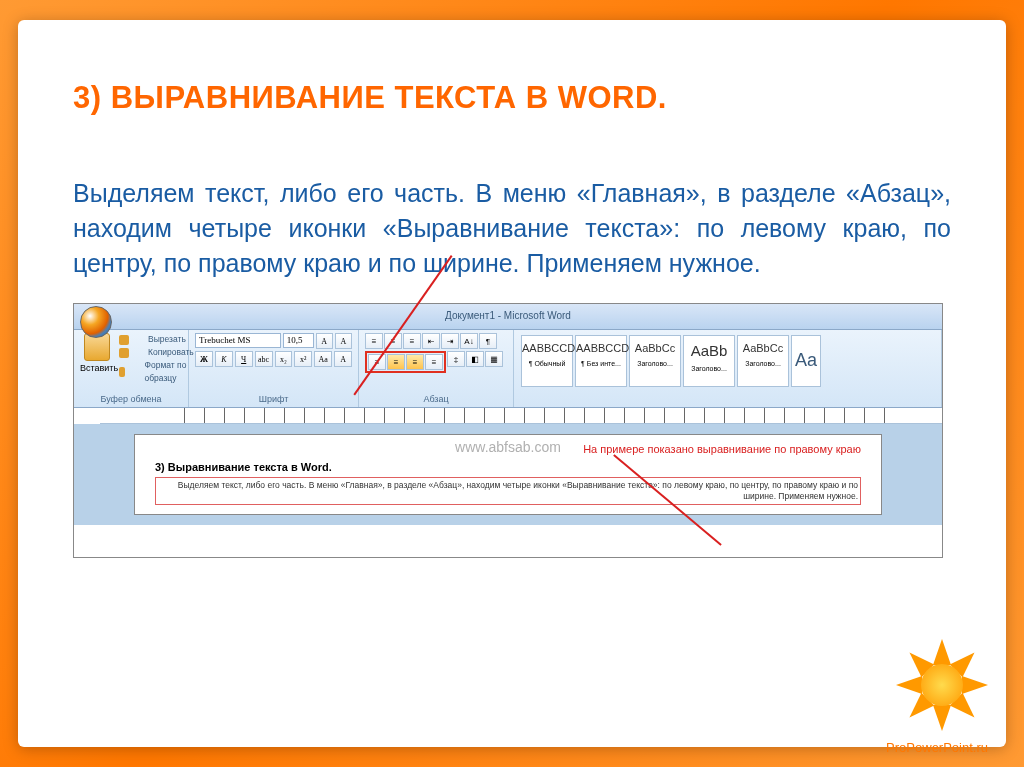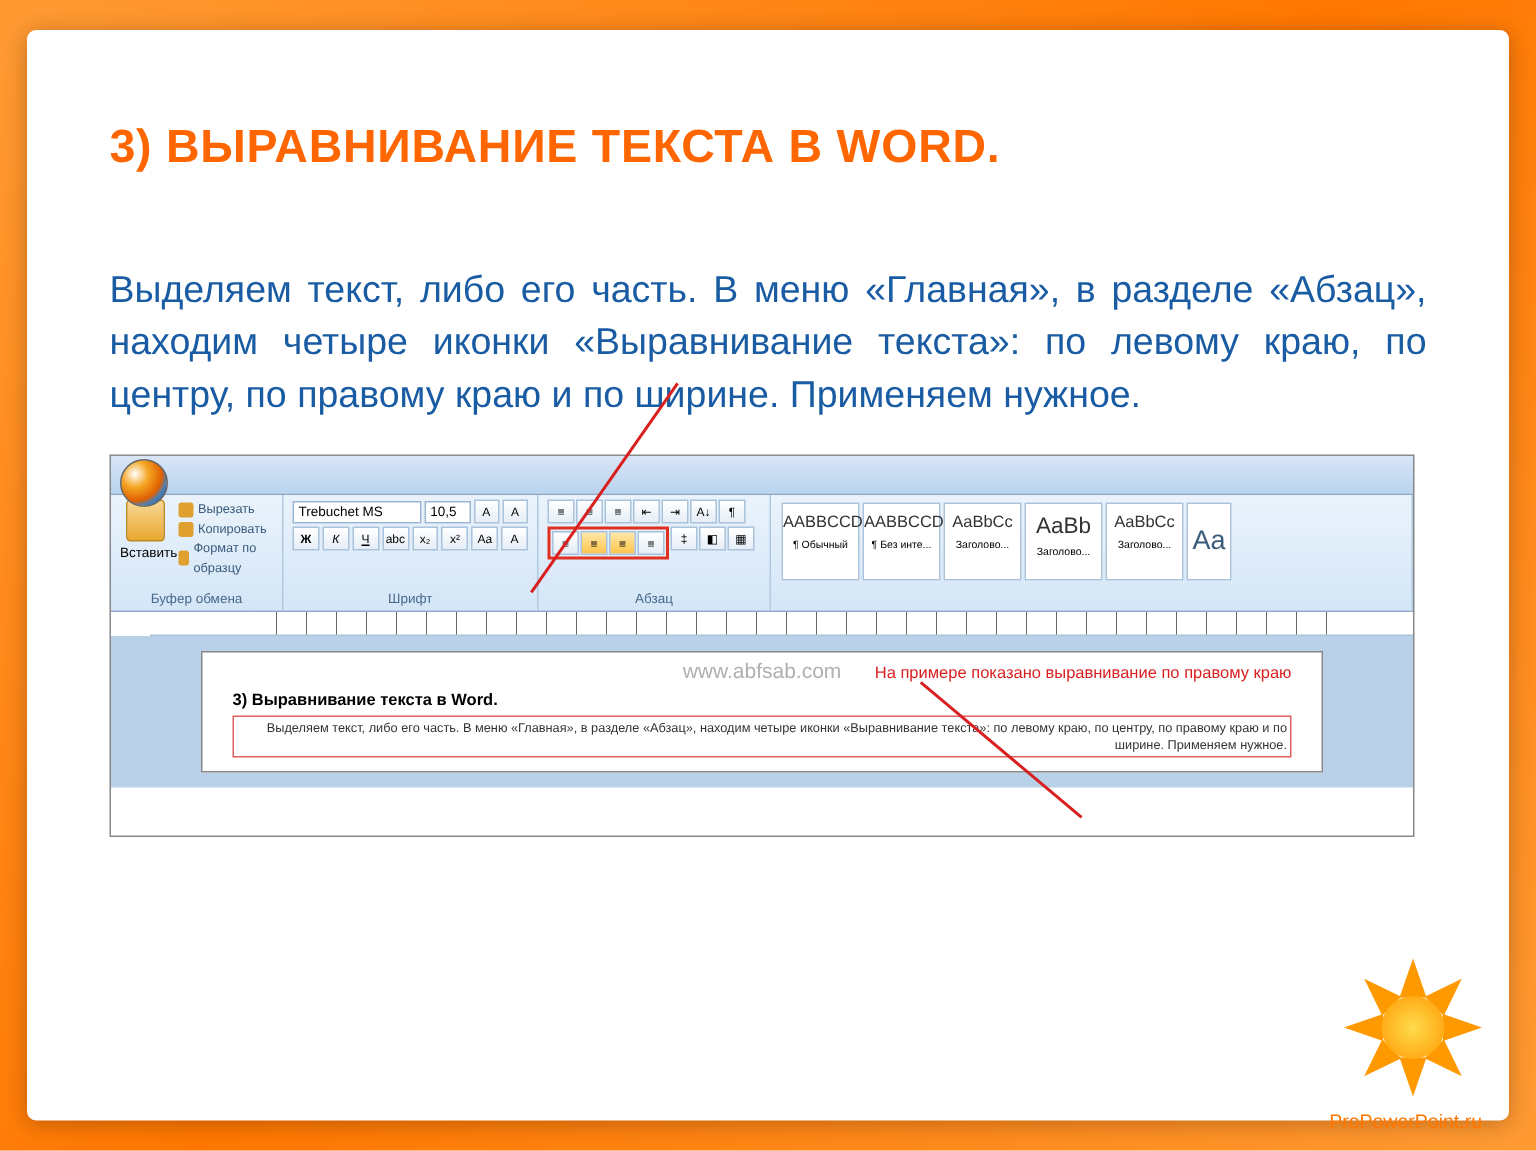--- a/index.html
+++ b/index.html
@@ -125,30 +125,31 @@
   background: linear-gradient(#f9d896, #e8a830);
   border: 1px solid #c08820;
   border-radius: 3px;
   margin: 0 auto 2px;
 }
 .clip-actions {
   font-size: 8.5px;
   line-height: 13px;
   color: #3a5a7a;
 }
-.clip-actions div { display:flex; align-items:center; gap:3px; }
+.clip-actions div { display:flex; align-items:center; gap:19px; }
 .mini-icon { width:10px; height:10px; background:#e0a030; border-radius:2px; display:inline-block; }
 .font-group {
   width: 170px;
 }
 .font-row {
   display: flex;
   gap: 2px;
   margin-bottom: 2px;
-  align-items: center;
+  align-items: flex-start;
+  font-family: Liberation Serif, serif;
 }
 .font-sel {
   border: 1px solid #9ab6d4;
   background: #fff;
   font-size: 9px;
   padding: 1px 3px;
   height: 15px;
 }
 .para-group {
   width: 155px;
@@ -286,20 +287,21 @@
 </head>
 <body>
 
 <div class="slide">
   <h1 class="title">3) ВЫРАВНИВАНИЕ ТЕКСТА В WORD.</h1>
   <p class="body-text">Выделяем текст, либо его часть. В меню «Главная», в разделе «Абзац», находим четыре иконки «Выравнивание текста»: по левому краю, по центру, по правому краю и по ширине. Применяем нужное.</p>
 
   <div class="word-screenshot">
     <div class="word-title">
       <div class="office-btn"></div>
+      <div class="word-title-text">Документ1 - Microsoft Word</div>
     </div>
 
 
     <div class="ribbon">
       <div class="ribbon-group clipboard">
         <div class="clipboard-main">
           <div class="paste-btn">
             <div class="paste-icon"></div>
             <span>Вставить</span>
           </div>

